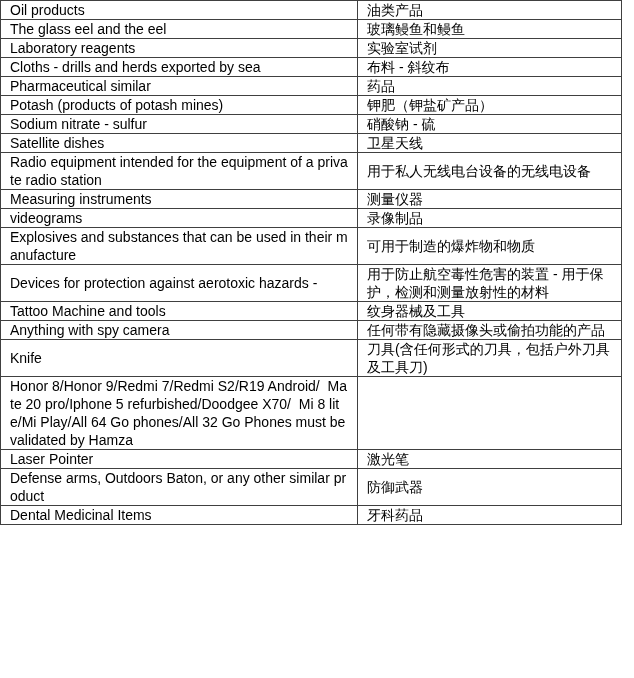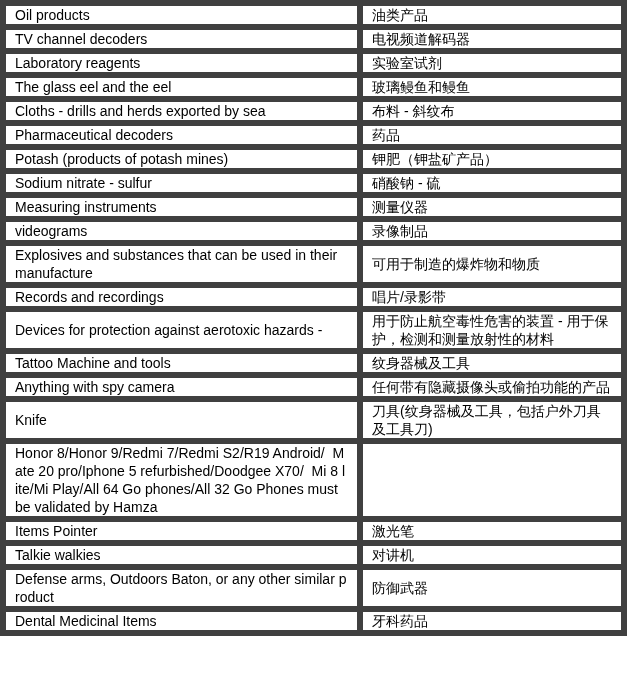--- a/index.html
+++ b/index.html
@@ -14,21 +14,21 @@
     overflow: hidden;
   }
   table.items {
     border-collapse: collapse;
     table-layout: fixed;
     width: 621px;
   }
   col.col-en { width: 357px; }
   col.col-zh { width: 264px; }
   td {
-    border: 6px solid #404040;
+    border: 1px solid #404040;
     font-size: 14px;
     line-height: 18px;
     color: #000000;
     padding: 0 9px;
     vertical-align: middle;
     word-break: break-all;
     overflow-wrap: anywhere;
     white-space: pre-wrap;
     overflow: hidden;
   }
@@ -40,114 +40,110 @@
   <colgroup>
     <col class="col-en">
     <col class="col-zh">
   </colgroup>
   <tbody id="table-body">
   <tr>
     <td>Oil products</td>
     <td>油类产品</td>
   </tr>
 
+
   <tr>
-    <td>TV channel decoders</td>
-    <td>电视频道解码器</td>
+    <td>The glass eel and the eel</td>
+    <td>玻璃鳗鱼和鳗鱼</td>
   </tr>
 
   <tr>
     <td>Laboratory reagents</td>
     <td>实验室试剂</td>
-  </tr>
-
-  <tr>
-    <td>The glass eel and the eel</td>
-    <td>玻璃鳗鱼和鳗鱼</td>
   </tr>
 
   <tr>
     <td>Cloths - drills and herds exported by sea</td>
     <td>布料 - 斜纹布</td>
   </tr>
 
 
   <tr>
-    <td>Pharmaceutical decoders</td>
+    <td>Pharmaceutical similar</td>
     <td>药品</td>
   </tr>
 
   <tr>
     <td>Potash (products of potash mines)</td>
     <td>钾肥（钾盐矿产品）</td>
   </tr>
 
   <tr>
     <td>Sodium nitrate - sulfur</td>
     <td>硝酸钠 - 硫</td>
   </tr>
 
+  <tr>
+    <td>Satellite dishes</td>
+    <td>卫星天线</td>
+  </tr>
 
+  <tr>
+    <td>Radio equipment intended for the equipment of a private radio station</td>
+    <td>用于私人无线电台设备的无线电设备</td>
+  </tr>
 
   <tr>
     <td>Measuring instruments</td>
     <td>测量仪器</td>
   </tr>
 
   <tr>
     <td>videograms</td>
     <td>录像制品</td>
   </tr>
 
   <tr>
     <td>Explosives and substances that can be used in their manufacture</td>
     <td>可用于制造的爆炸物和物质</td>
   </tr>
 
 
 
-  <tr>
-    <td>Records and recordings</td>
-    <td>唱片/录影带</td>
-  </tr>
 
   <tr>
     <td>Devices for protection against aerotoxic hazards -</td>
     <td>用于防止航空毒性危害的装置 - 用于保护，检测和测量放射性的材料</td>
   </tr>
 
   <tr>
     <td>Tattoo Machine and tools</td>
     <td>纹身器械及工具</td>
   </tr>
 
   <tr>
     <td>Anything with spy camera</td>
     <td>任何带有隐藏摄像头或偷拍功能的产品</td>
   </tr>
 
   <tr>
     <td>Knife</td>
-    <td>刀具(纹身器械及工具，包括户外刀具及工具刀)</td>
+    <td>刀具(含任何形式的刀具，包括户外刀具及工具刀)</td>
   </tr>
 
   <tr>
     <td>Honor 8/Honor 9/Redmi 7/Redmi S2/R19 Android/  Mate 20 pro/Iphone 5 refurbished/Doodgee X70/  Mi 8 lite/Mi Play/All 64 Go phones/All 32 Go Phones must be validated by Hamza</td>
     <td></td>
   </tr>
 
   <tr>
-    <td>Items Pointer</td>
+    <td>Laser Pointer</td>
     <td>激光笔</td>
   </tr>
 
-  <tr>
-    <td>Talkie walkies</td>
-    <td>对讲机</td>
-  </tr>
 
   <tr>
     <td>Defense arms, Outdoors Baton, or any other similar product</td>
     <td>防御武器</td>
   </tr>
 
   <tr>
     <td>Dental Medicinal Items</td>
     <td>牙科药品</td>
   </tr>

